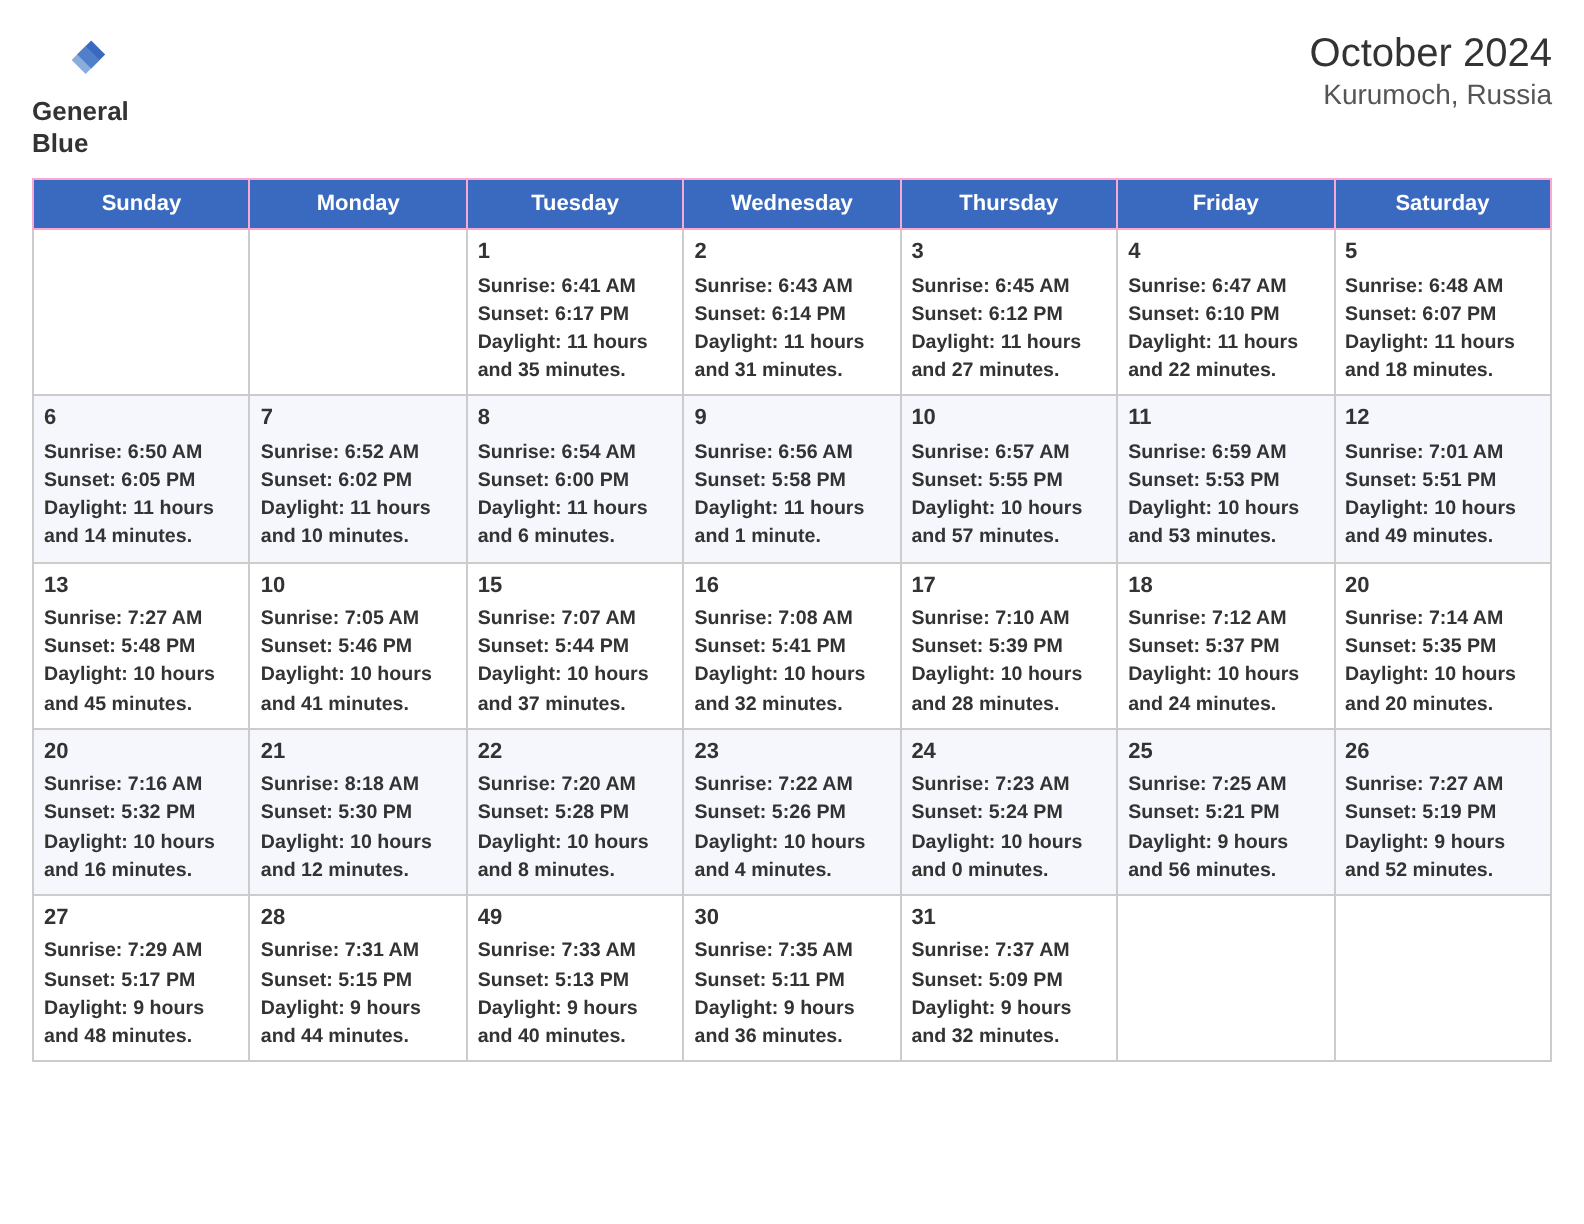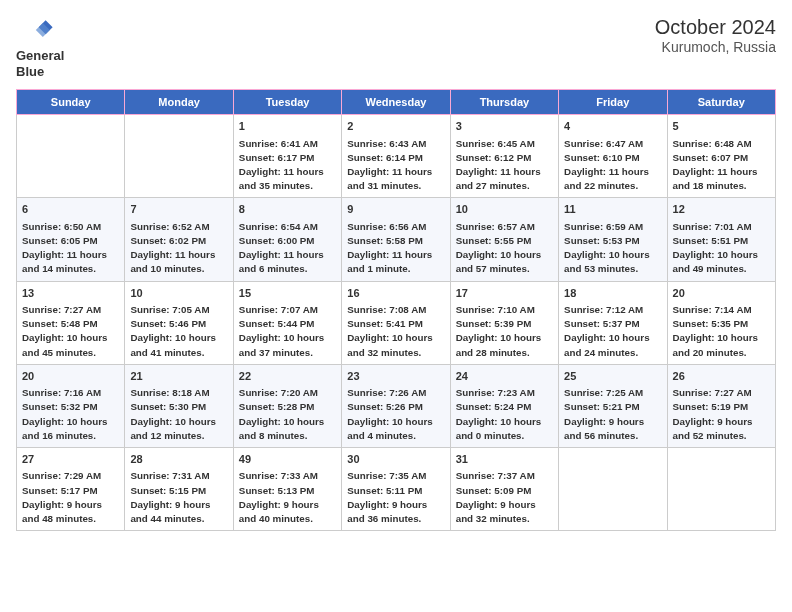--- a/index.html
+++ b/index.html
@@ -261,21 +261,21 @@
 Daylight: 10 hours and 12 minutes.</div>
         </td>
         <td>
           <span class="day-num">22</span>
           <div class="day-detail">Sunrise: 7:20 AM
 Sunset: 5:28 PM
 Daylight: 10 hours and 8 minutes.</div>
         </td>
         <td>
           <span class="day-num">23</span>
-          <div class="day-detail">Sunrise: 7:26 AM
+          <div class="day-detail">Sunrise: 7:22 AM
 Sunset: 5:26 PM
 Daylight: 10 hours and 4 minutes.</div>
         </td>
         <td>
           <span class="day-num">24</span>
           <div class="day-detail">Sunrise: 7:23 AM
 Sunset: 5:24 PM
 Daylight: 10 hours and 0 minutes.</div>
         </td>
         <td>

